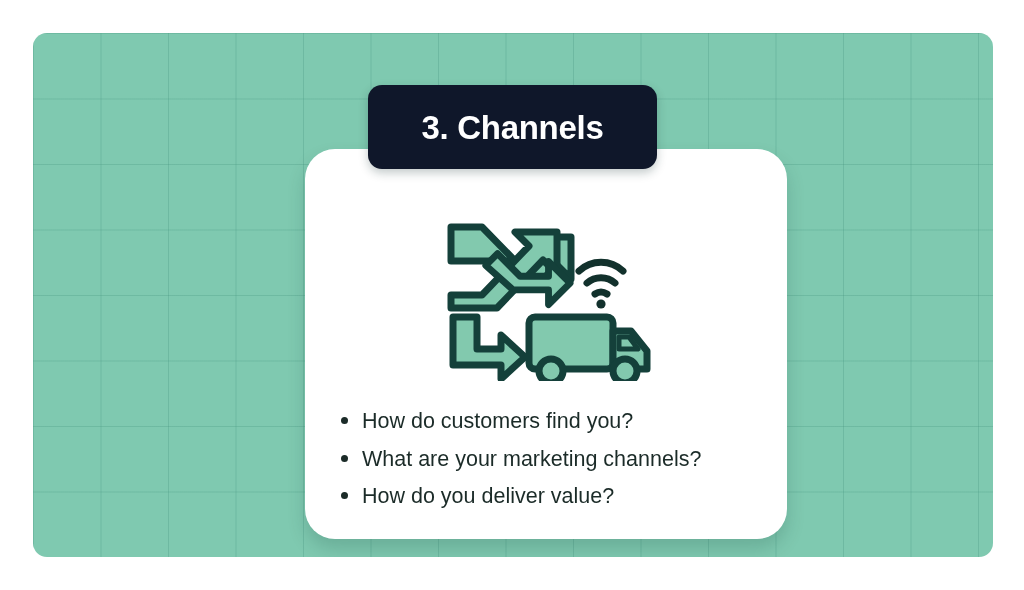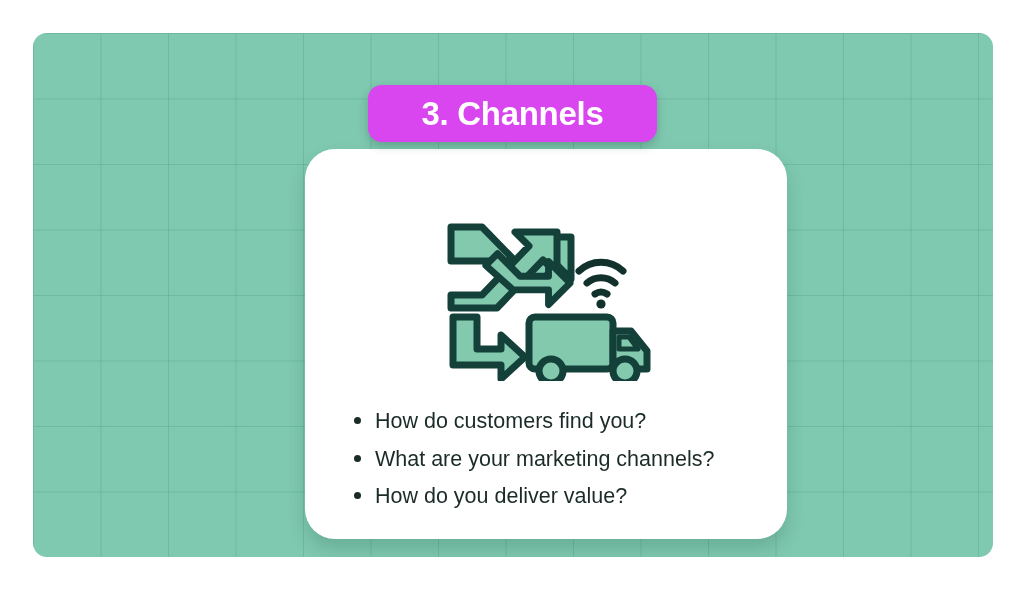--- a/index.html
+++ b/index.html
@@ -49,22 +49,22 @@
     border-radius: 30px;
     box-shadow: 0 10px 18px rgba(25,70,60,0.20);
   }
 
   
   .badge {
     position: absolute;
     left: 368px;
     top: 85px;
     width: 289px;
-    height: 57px;
-    background: #d946ef;
+    height: 84px;
+    background: #0f172a;
     border-radius: 14px;
     display: flex;
     align-items: center;
     justify-content: center;
     box-shadow: 0 4px 10px rgba(20,48,47,0.25);
     z-index: 5;
   }
   .badge-text {
     color: #ffffff;
     font-size: 33px;
@@ -87,21 +87,21 @@
 
   
   .bullets {
     position: absolute;
     left: 0;
     top: 258px;
     width: 482px;
     display: flex;
     flex-direction: column;
     align-items: flex-start;
-    padding-left: 49px;
+    padding-left: 36px;
     box-sizing: border-box;
   }
   .bullet-row {
     display: flex;
     align-items: baseline;
     margin-bottom: 8px;
   }
   .bullet-dot {
     width: 7px;
     height: 7px;

